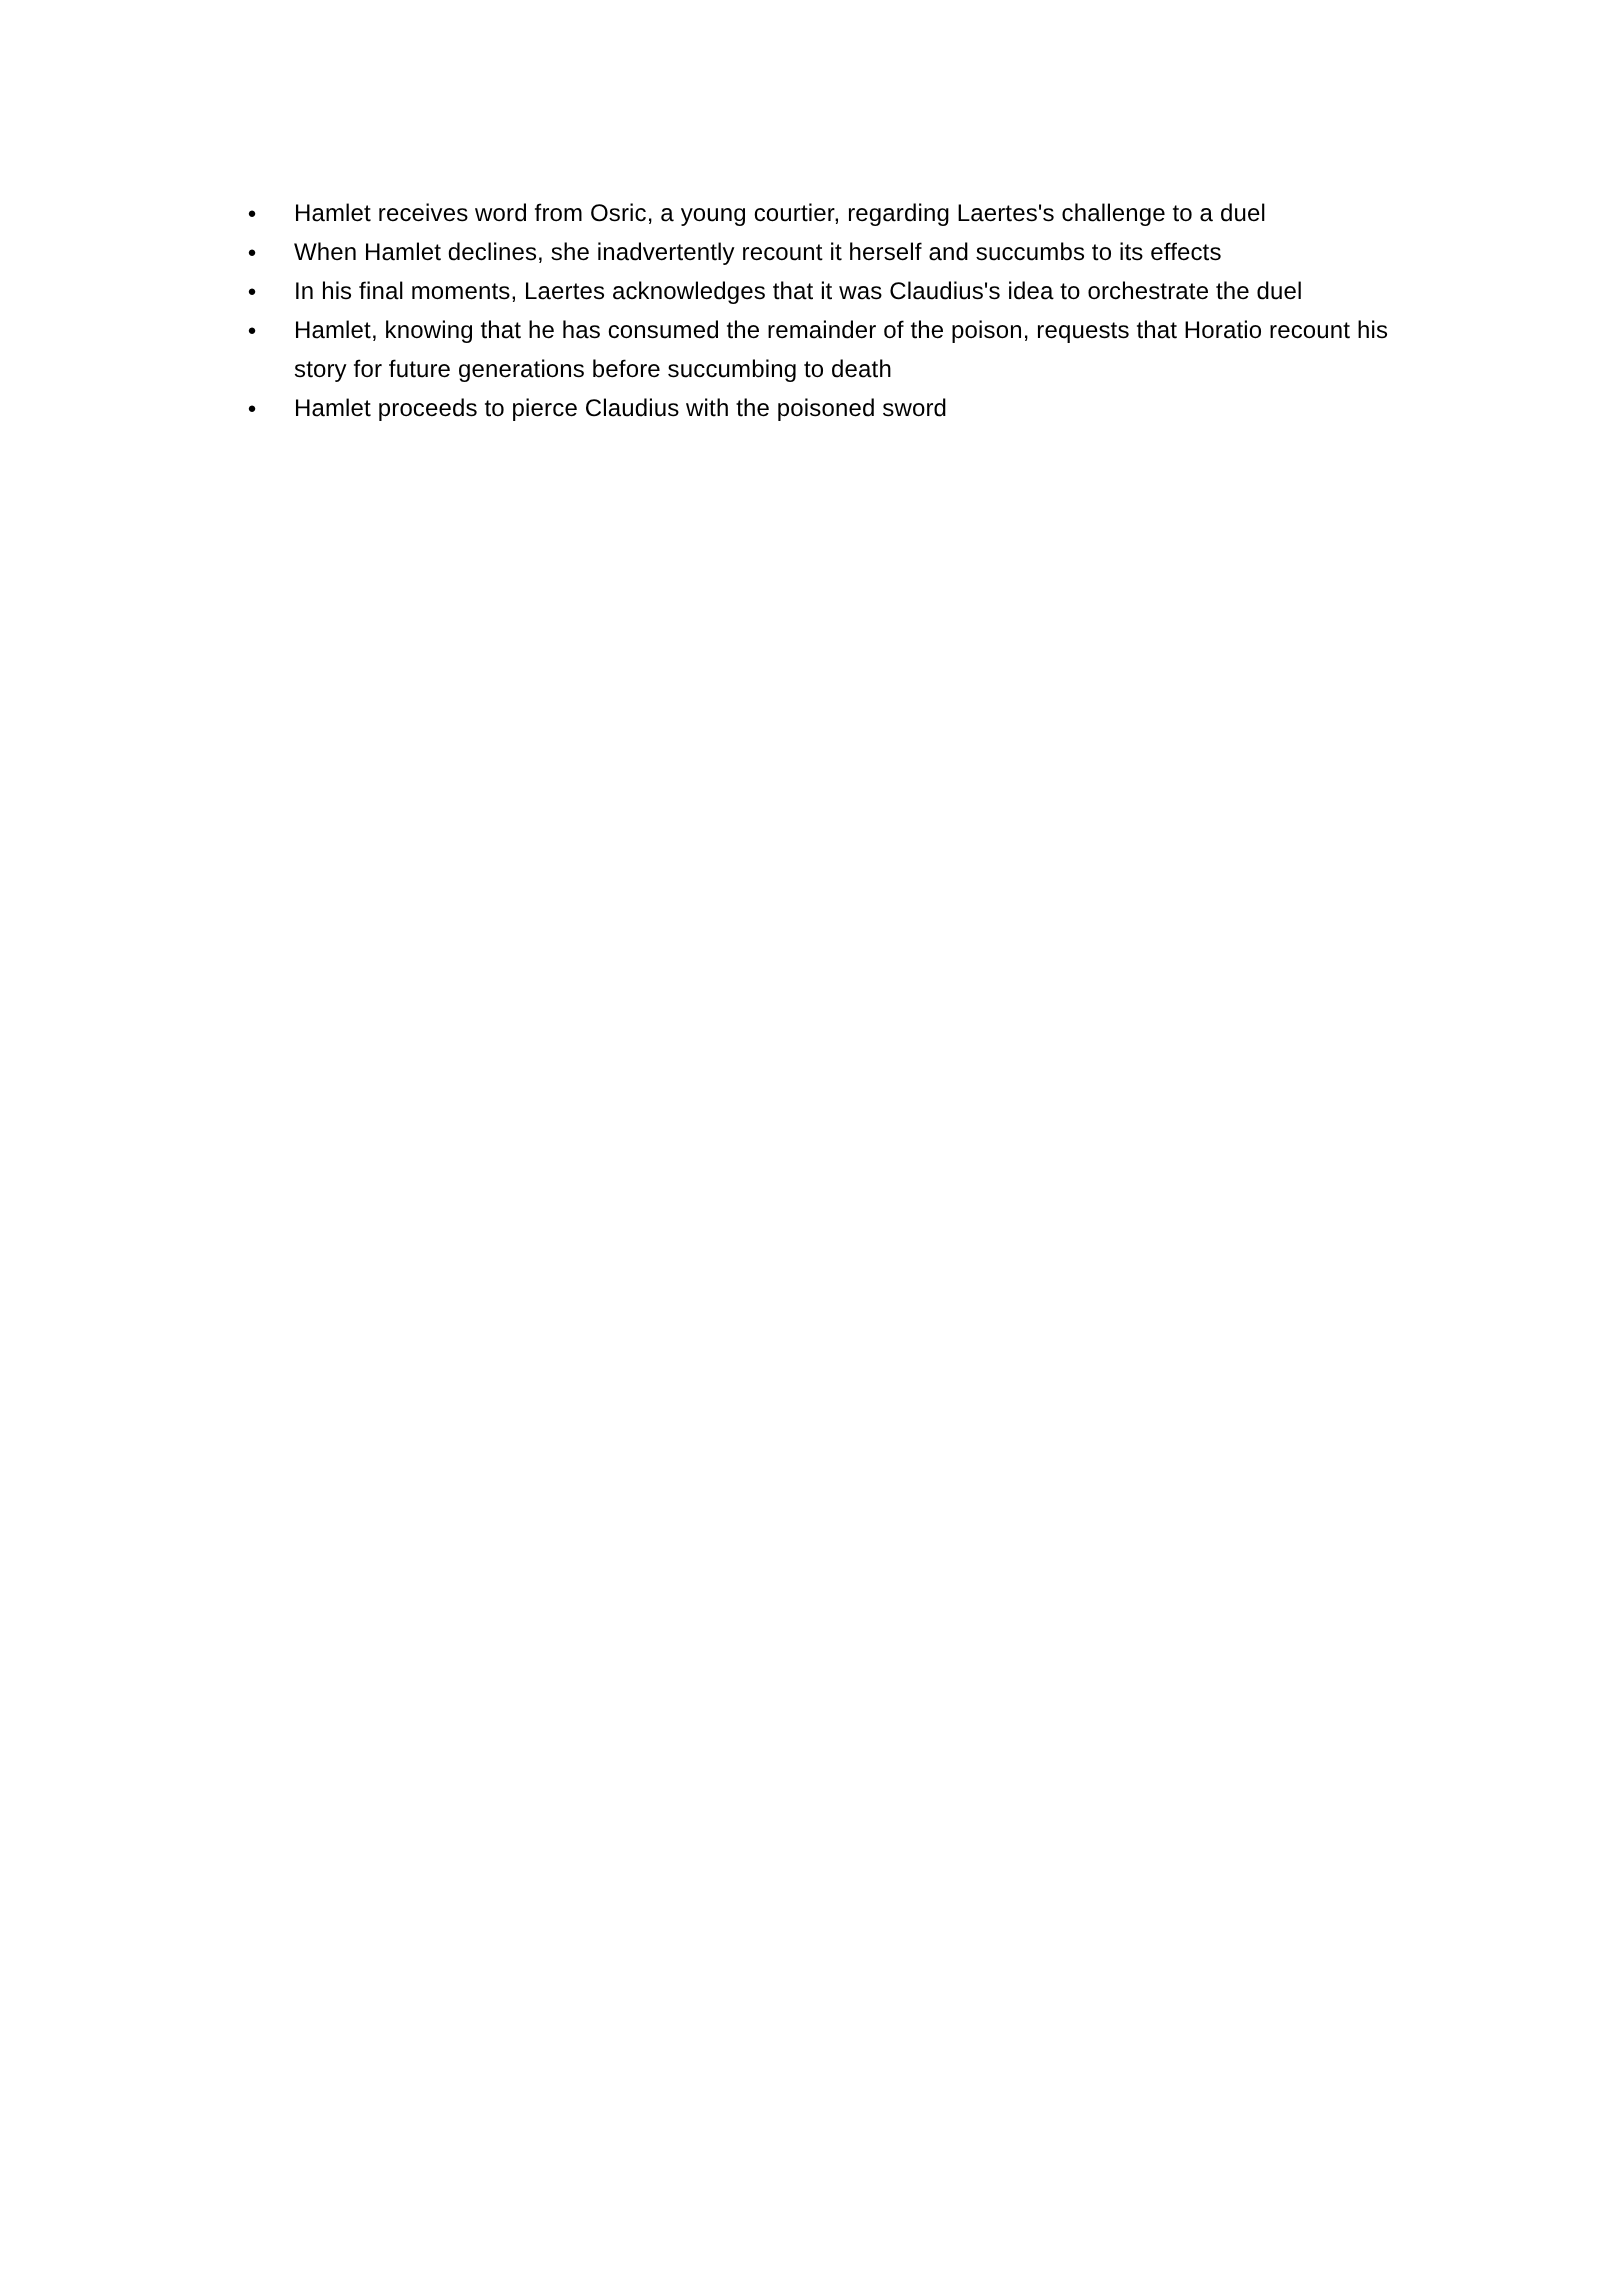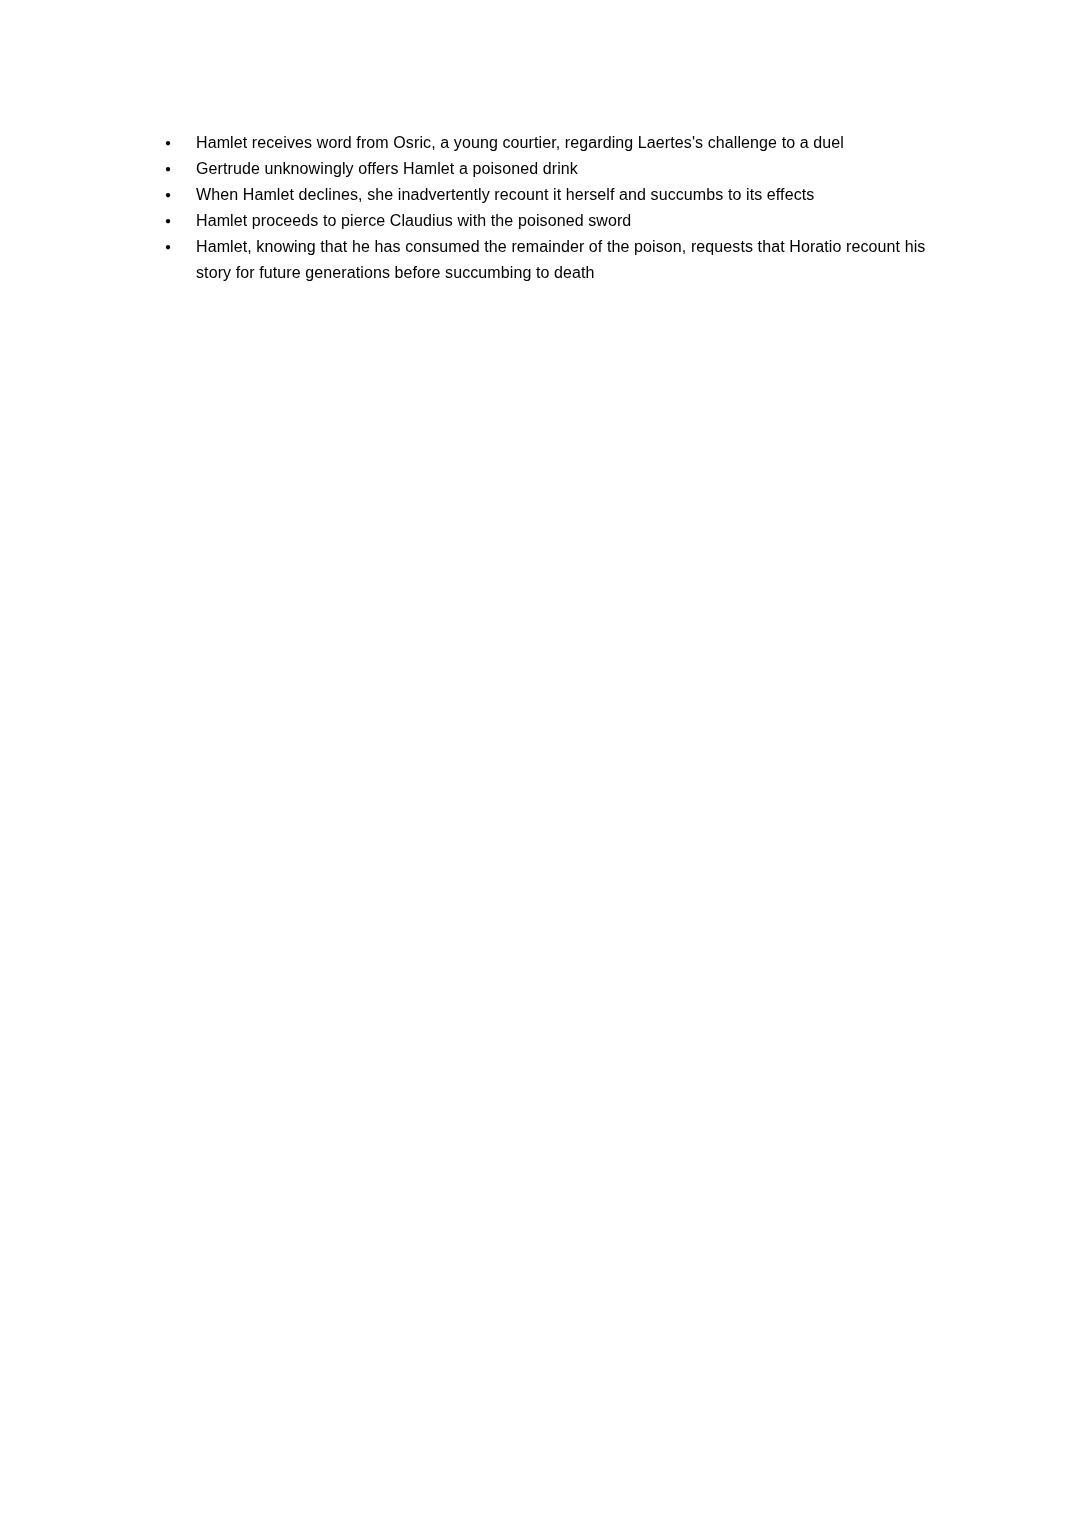--- a/index.html
+++ b/index.html
@@ -43,18 +43,18 @@
     line-height: 26px;
     color: #000000;
   }
 </style>
 </head>
 <body>
 
 <div class="doc-page">
   <ul class="bullet-list">
     <li>Hamlet receives word from Osric, a young courtier, regarding Laertes's challenge to a duel</li>
-    <li>Gertrude unknowingly offers Hamlet a poisoned drink</li>
     <li>When Hamlet declines, she inadvertently recount it herself and succumbs to its effects</li>
+    <li>In his final moments, Laertes acknowledges that it was Claudius's idea to orchestrate the duel</li>
+    <li>Hamlet, knowing that he has consumed the remainder of the poison, requests that Horatio recount his story for future generations before succumbing to death</li>
     <li>Hamlet proceeds to pierce Claudius with the poisoned sword</li>
-    <li>Hamlet, knowing that he has consumed the remainder of the poison, requests that Horatio recount his story for future generations before succumbing to death</li>
   </ul>
 </div>
 
 </body></html>

